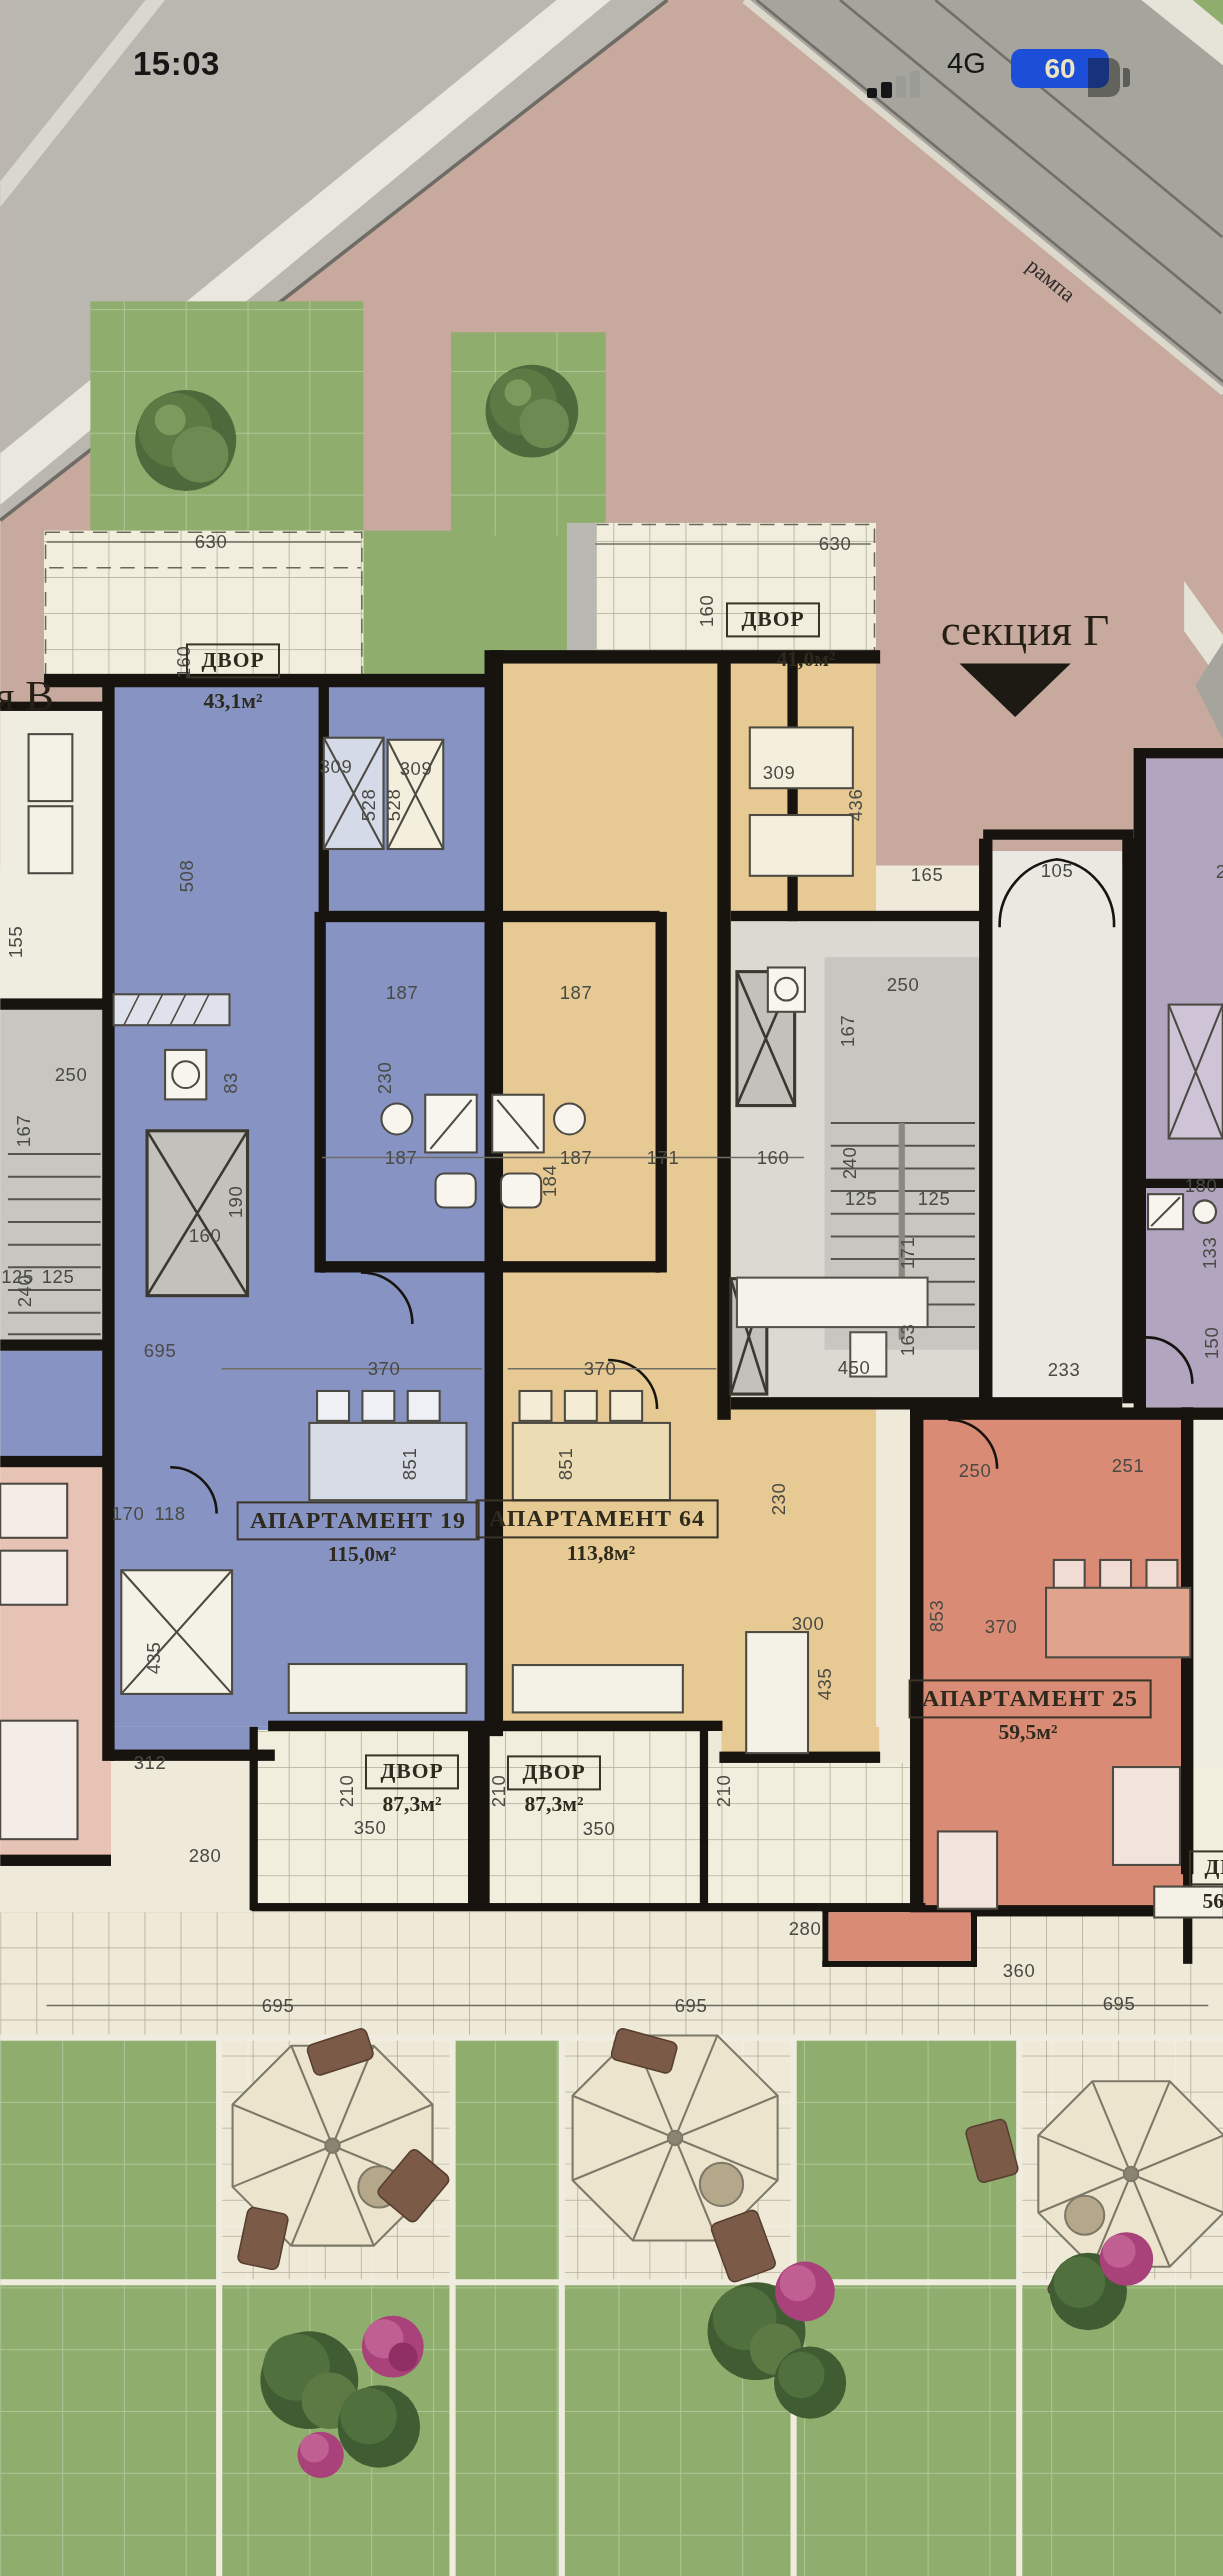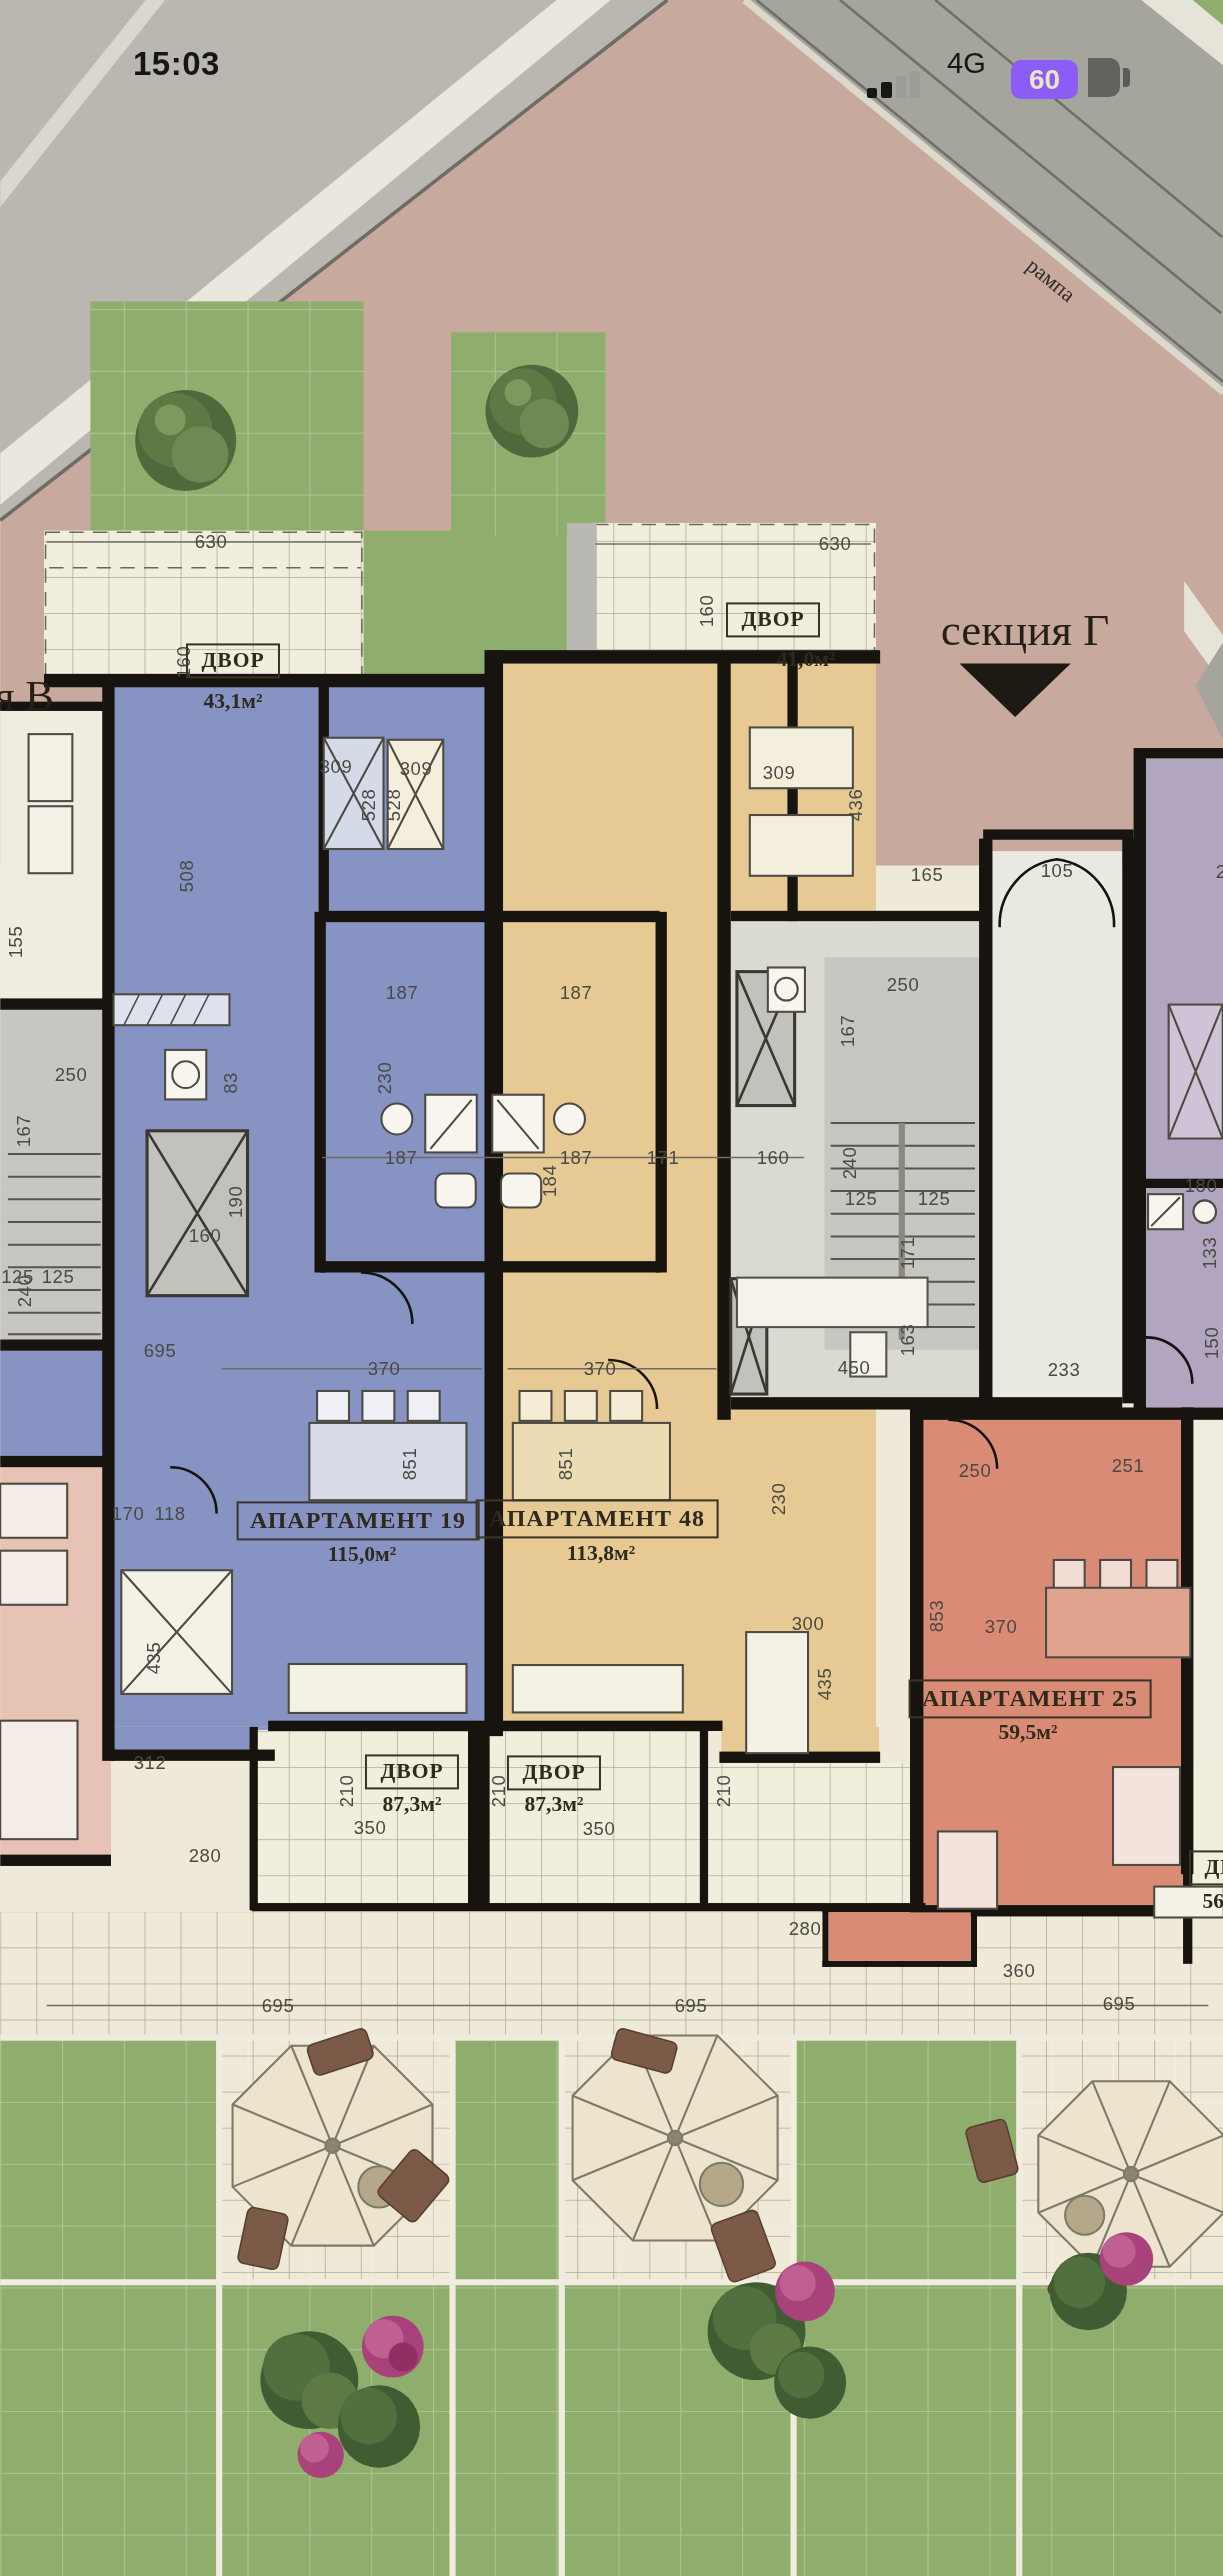--- a/index.html
+++ b/index.html
@@ -24,22 +24,22 @@
        font-size:43px;color:#251f15;white-space:nowrap;}
   #ramp-label{position:absolute;left:1023px;top:268px;font-family:"Liberation Serif",serif;
        font-size:21.6px;color:#2c2c28;transform:rotate(39deg);}
   
   #status{position:absolute;left:0;top:41px;width:100%;height:67px;color:#161616;}
   #time{position:absolute;left:133px;top:4.1px;font-size:33px;font-weight:bold;letter-spacing:0.5px;}
   #signal{position:absolute;left:867px;top:30px;width:62px;height:27px;}
   .bar{position:absolute;bottom:0;width:10.3px;border-radius:2.1px;background:#161616;}
   .bar.dim-bar{background:#9c9c96;}
   #net{position:absolute;left:947px;top:6.2px;font-size:29px;}
-  #battery{position:absolute;left:1011px;top:19px;width:67px;height:39px;border-radius:10.3px;
-       background:#8b5cf6;color:#ece5c4;font-size:28px;font-weight:bold;text-align:center;line-height:39px;}
+  #battery{position:absolute;left:1011px;top:8px;width:98px;height:39px;border-radius:10.3px;
+       background:#1d4ed8;color:#ece5c4;font-size:28px;font-weight:bold;text-align:center;line-height:39px;}
   #battery-tail{position:absolute;left:1088px;top:16.5px;width:32px;height:39px;border-radius:0 10.3px 10.3px 0;
        background:rgba(20,20,18,0.45);}
   #battery-nub{position:absolute;left:1123px;top:27px;width:7.2px;height:18.5px;border-radius:0 4.1px 4.1px 0;
        background:rgba(20,20,18,0.5);}
 </style>
 </head>
 <body>
 
 <div id="screen">
 
@@ -438,21 +438,21 @@
       <span class="dim" style="left: 805px; top: 1929px;">280</span>
       <span class="dim" style="left: 1019px; top: 1971px;">360</span>
       <span class="dim" style="left: 278px; top: 2006px;">695</span>
       <span class="dim" style="left: 691px; top: 2006px;">695</span>
       <span class="dim" style="left: 1119px; top: 2004px;">695</span>
       <span class="dim" style="left: 1201px; top: 1186px;">180</span>
       <span class="dim v" style="left: 1210px; top: 1253px;">133</span>
       <span class="dim v" style="left: 1212px; top: 1343px;">150</span>
       <div class="apt-box" style="left: 358px; top: 1521px;">АПАРТАМЕНТ 19</div>
       <div class="apt-area" style="left: 362px; top: 1554px;">115,0м²</div>
-      <div class="apt-box" style="left: 597px; top: 1519px;">АПАРТАМЕНТ 48</div>
+      <div class="apt-box" style="left: 597px; top: 1519px;">АПАРТАМЕНТ 64</div>
       <div class="apt-area" style="left: 601px; top: 1553px;">113,8м²</div>
       <div class="apt-box" style="left: 1030px; top: 1699px;">АПАРТАМЕНТ 25</div>
       <div class="apt-area" style="left: 1028px; top: 1732px;">59,5м²</div>
       <div class="yard-box" style="left: 233px; top: 661px;">ДВОР</div>
       <div class="yard-area" style="left: 233px; top: 701px;">43,1м²</div>
       <div class="yard-box" style="left: 773px; top: 620px;">ДВОР</div>
       <div class="yard-area" style="left: 806px; top: 659px;">41,0м²</div>
       <div class="yard-box" style="left: 412px; top: 1772px;">ДВОР</div>
       <div class="yard-area" style="left: 412px; top: 1804px;">87,3м²</div>
       <div class="yard-box" style="left: 554px; top: 1773px;">ДВОР</div>

